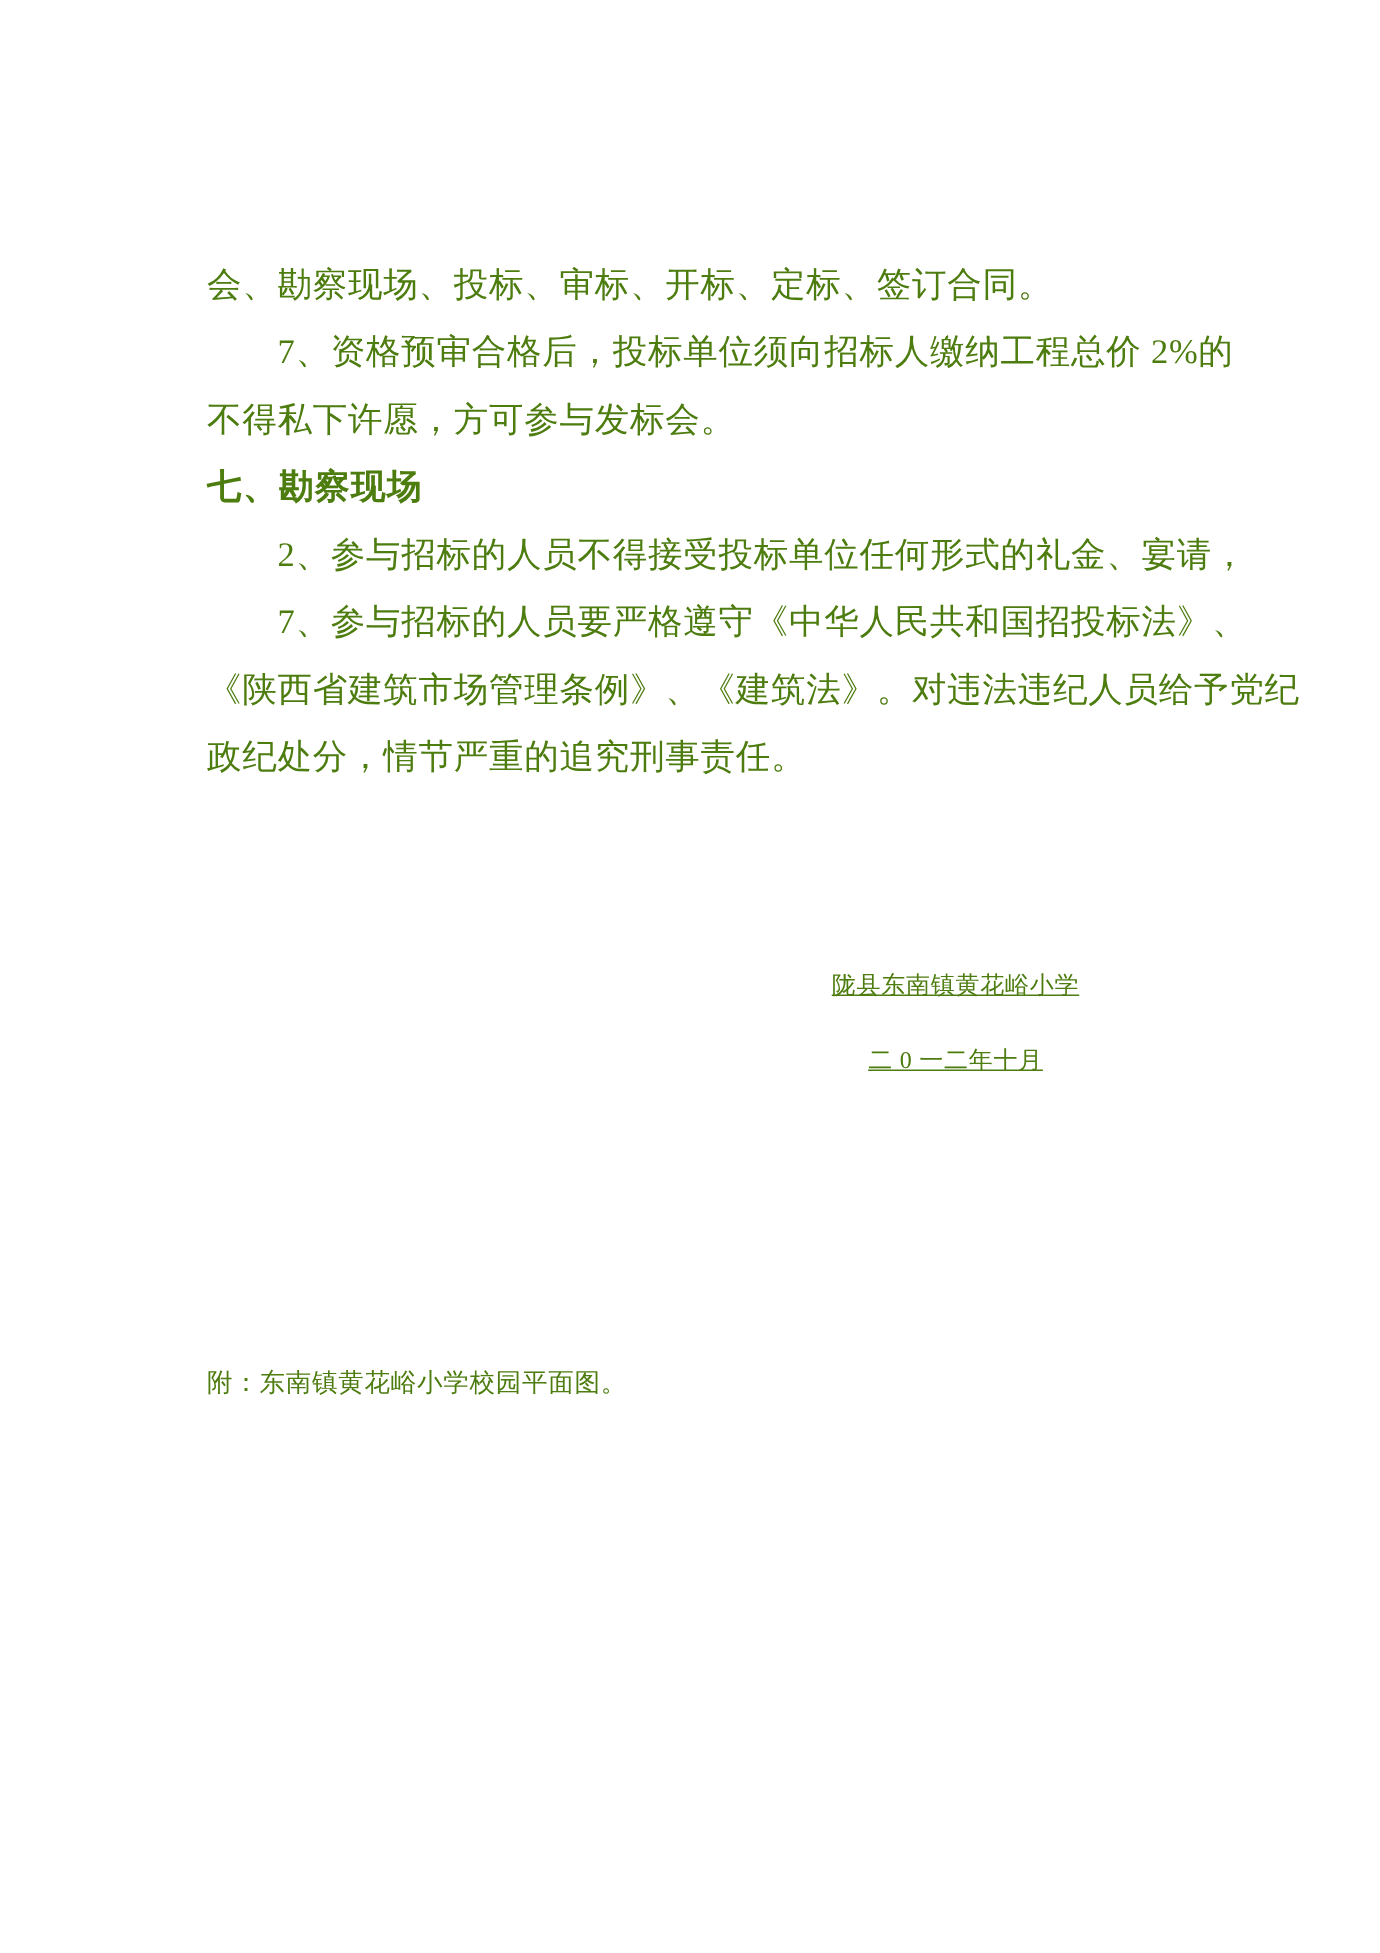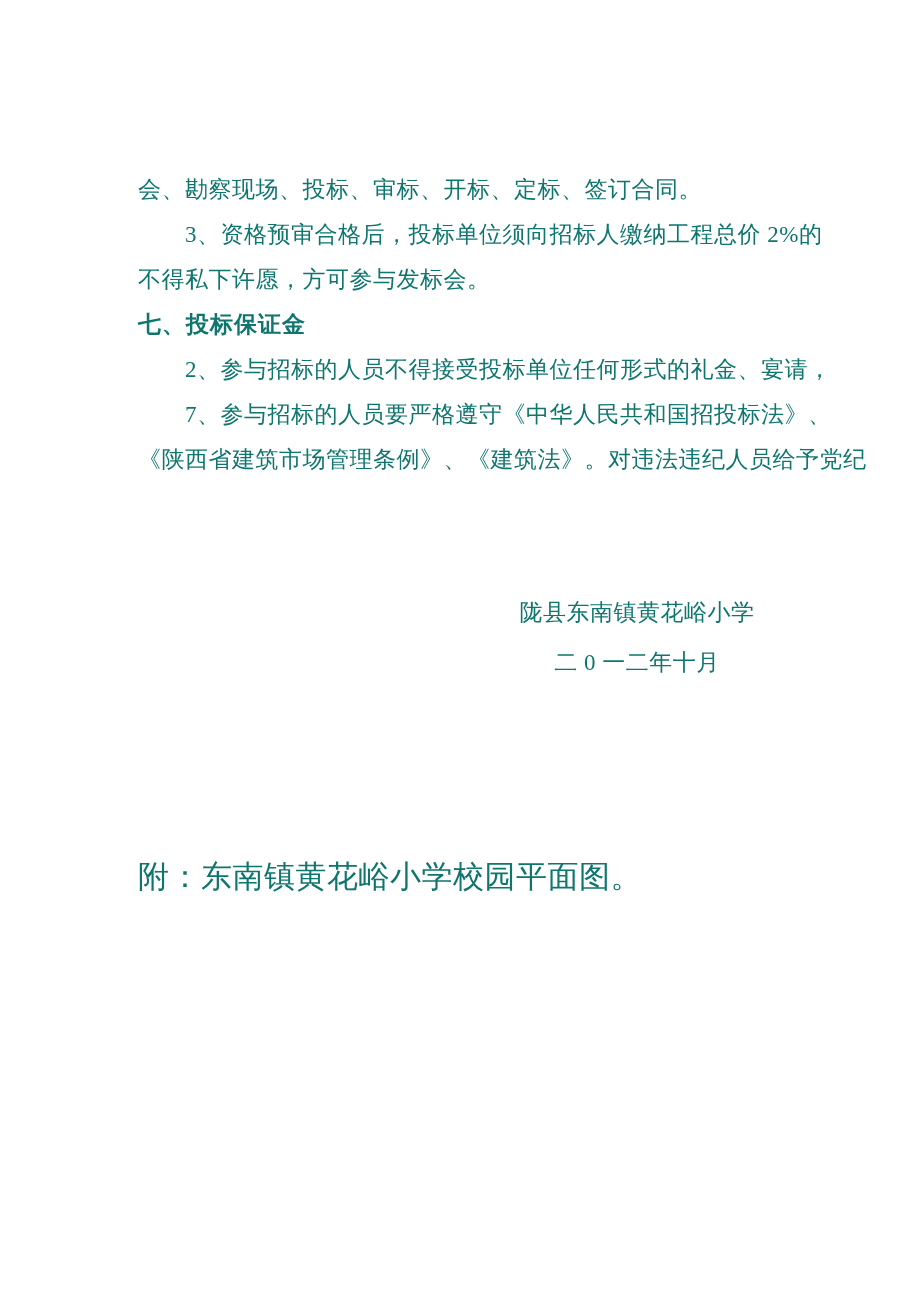--- a/index.html
+++ b/index.html
@@ -5,21 +5,21 @@
   html, body {
     margin: 0;
     padding: 0;
     background: #ffffff;
   }
   .page {
     position: relative;
     width: 920px;
     height: 1302px;
     background: #ffffff;
-    color: #0f766e;
+    color: #4d7c0f;
     overflow: hidden;
     font-family: "Liberation Serif", "DejaVu Serif", serif;
   }
   .content {
     padding: 167px 125px 0 138px;
   }
   .line {
     height: 45px;
     line-height: 45px;
     font-size: 23px;
@@ -37,56 +37,58 @@
   .signature-block {
     margin-top: 106px;
     width: 260px;
     margin-left: auto;
     margin-right: 28px;
     text-align: center;
   }
   .signature-block .sig-line {
     height: 50px;
     line-height: 50px;
-    font-size: 23px;
+    font-size: 16px;
     white-space: nowrap;
     letter-spacing: 0.5px;
+    text-decoration: underline;
   }
   .attachment-line {
     margin-top: 166px;
     height: 45px;
     line-height: 45px;
-    font-size: 31px;
+    font-size: 17px;
     white-space: nowrap;
     letter-spacing: 0.5px;
   }
 </style>
 </head>
 <body>
 
 <div class="page">
   <div class="content">
 
     <div class="line">会、勘察现场、投标、审标、开标、定标、签订合同。</div>
 
-    <div class="line indent">3、资格预审合格后，投标单位须向招标人缴纳工程总价 2%的</div>
+    <div class="line indent">7、资格预审合格后，投标单位须向招标人缴纳工程总价 2%的</div>
 
     <div class="line">不得私下许愿，方可参与发标会。</div>
 
 
-    <div class="line heading">七、投标保证金</div>
+    <div class="line heading">七、勘察现场</div>
 
 
     <div class="line indent">2、参与招标的人员不得接受投标单位任何形式的礼金、宴请，</div>
 
 
     <div class="line indent">7、参与招标的人员要严格遵守《中华人民共和国招投标法》、</div>
 
     <div class="line">《陕西省建筑市场管理条例》、《建筑法》。对违法违纪人员给予党纪</div>
 
+    <div class="line">政纪处分，情节严重的追究刑事责任。</div>
 
     <div class="signature-block">
       <div class="sig-line">陇县东南镇黄花峪小学</div>
       <div class="sig-line">二 0 一二年十月</div>
     </div>
 
     <div class="attachment-line">附：东南镇黄花峪小学校园平面图。</div>
 
   </div>
 </div>

